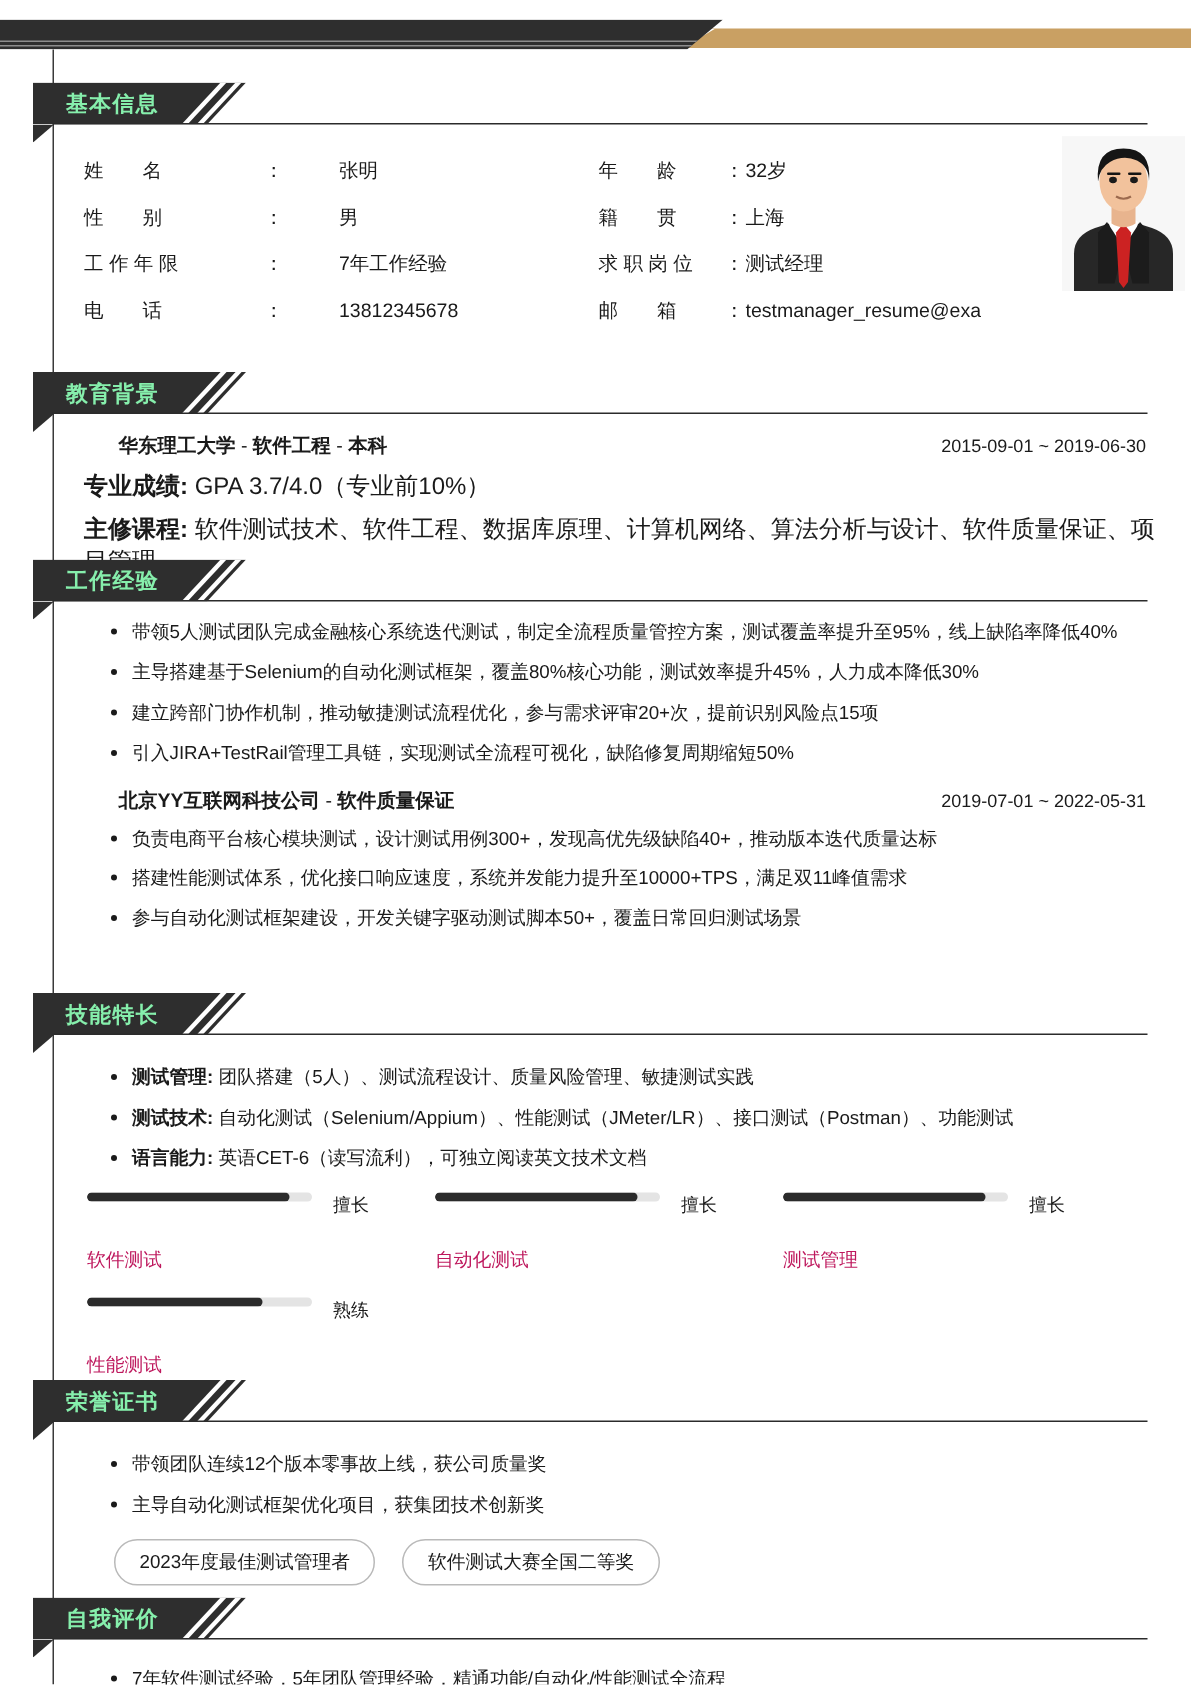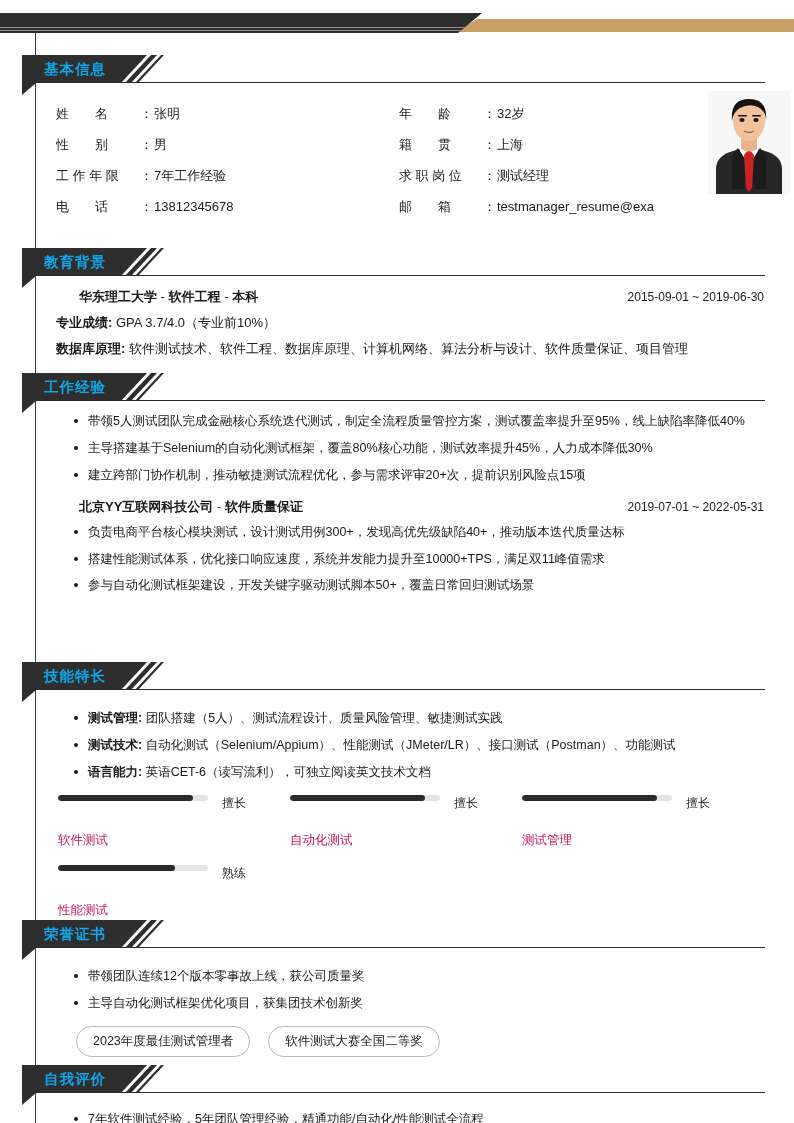--- a/index.html
+++ b/index.html
@@ -71,21 +71,21 @@
   }
   .sec-head {
     position: relative;
     height: 28px;
   }
   .badge {
     position: absolute;
     left: 22px; top: 0;
     height: 28px;
     background: #2e2e2e;
-    color: #0ea5e9;
+    color: #86efac;
     display: flex;
     align-items: center;
     padding-left: 22px;
     padding-right: 58px;
     font-size: 14.5px;
     font-weight: bold;
     letter-spacing: 1px;
     clip-path: polygon(0 0, 100% 0, calc(100% - 26px) 100%, 0 100%);
     white-space: nowrap;
     box-sizing: border-box;
@@ -123,21 +123,21 @@
   }
   .info-row {
     display: flex;
     margin-bottom: 13px;
   }
   .info-cell {
     display: flex;
     align-items: baseline;
     font-size: 13px;
   }
-  .info-cell.left { width: 345px; padding-left: 20px; box-sizing: border-box; }
+  .info-cell.left { width: 345px; padding-left: 20px; box-sizing: border-box; gap: 36px; }
   .info-cell.right { width: 360px; padding-left: 18px; box-sizing: border-box; }
   .info-label {
     width: 84px;
     display: inline-block;
     color: #1a1a1a;
     letter-spacing: 0;
   }
   .info-colon { width: 14px; display:inline-block; }
   .info-value {
     color: #1a1a1a;
@@ -168,21 +168,21 @@
     font-size: 13px;
     font-weight: bold;
     margin-left: 23px;
   }
   .entry-title .sep { font-weight: normal; }
   .entry-date {
     font-size: 12px;
     color: #1a1a1a;
   }
   .kv-line {
-    font-size: 13px;
+    font-size: 16px;
     padding: 0 20px 0 20px;
     margin-bottom: 8px;
   }
   .kv-line b { font-weight: bold; }
 
   
   ul.bullets {
     list-style: none;
     margin: 0;
     padding: 0 30px 0 38px;
@@ -379,21 +379,21 @@
       <div class="entry-head">
         <div class="entry-title">
           <span>华东理工大学</span><span class="sep"> - </span><span>软件工程</span><span class="sep"> - </span><span>本科</span>
         </div>
         <div class="entry-date">2015-09-01 ~ 2019-06-30</div>
       </div>
       <div class="kv-line">
         <b>专业成绩:</b><span> GPA 3.7/4.0（专业前10%）</span>
       </div>
       <div class="kv-line">
-        <b>数据库原理:</b><span> 软件测试技术、软件工程、数据库原理、计算机网络、算法分析与设计、软件质量保证、项目管理</span>
+        <b>主修课程:</b><span> 软件测试技术、软件工程、数据库原理、计算机网络、算法分析与设计、软件质量保证、项目管理</span>
       </div>
     </div>
   </div>
 </div>
 
 <div class="section" style="top:373px">
   <div class="sec-head">
     <div class="badge">
       <span>工作经验</span>
       <span class="badge-stripe1" style="right:26px"></span>
@@ -401,20 +401,21 @@
     </div>
     <div class="badge-tail"></div>
     <div class="sec-rule"></div>
   </div>
   <div class="sec-body" id="work-body">
       <div class="entry">
         <ul class="bullets">
           <li>带领5人测试团队完成金融核心系统迭代测试，制定全流程质量管控方案，测试覆盖率提升至95%，线上缺陷率降低40%</li>
           <li>主导搭建基于Selenium的自动化测试框架，覆盖80%核心功能，测试效率提升45%，人力成本降低30%</li>
           <li>建立跨部门协作机制，推动敏捷测试流程优化，参与需求评审20+次，提前识别风险点15项</li>
+          <li>引入JIRA+TestRail管理工具链，实现测试全流程可视化，缺陷修复周期缩短50%</li>
         </ul>
       </div>
       <div class="entry">
         <div class="entry-head">
           <div class="entry-title"><span>北京YY互联网科技公司</span><span class="sep"> - </span><span>软件质量保证</span></div>
           <div class="entry-date">2019-07-01 ~ 2022-05-31</div>
         </div>
         <ul class="bullets">
           <li>负责电商平台核心模块测试，设计测试用例300+，发现高优先级缺陷40+，推动版本迭代质量达标</li>
           <li>搭建性能测试体系，优化接口响应速度，系统并发能力提升至10000+TPS，满足双11峰值需求</li>

